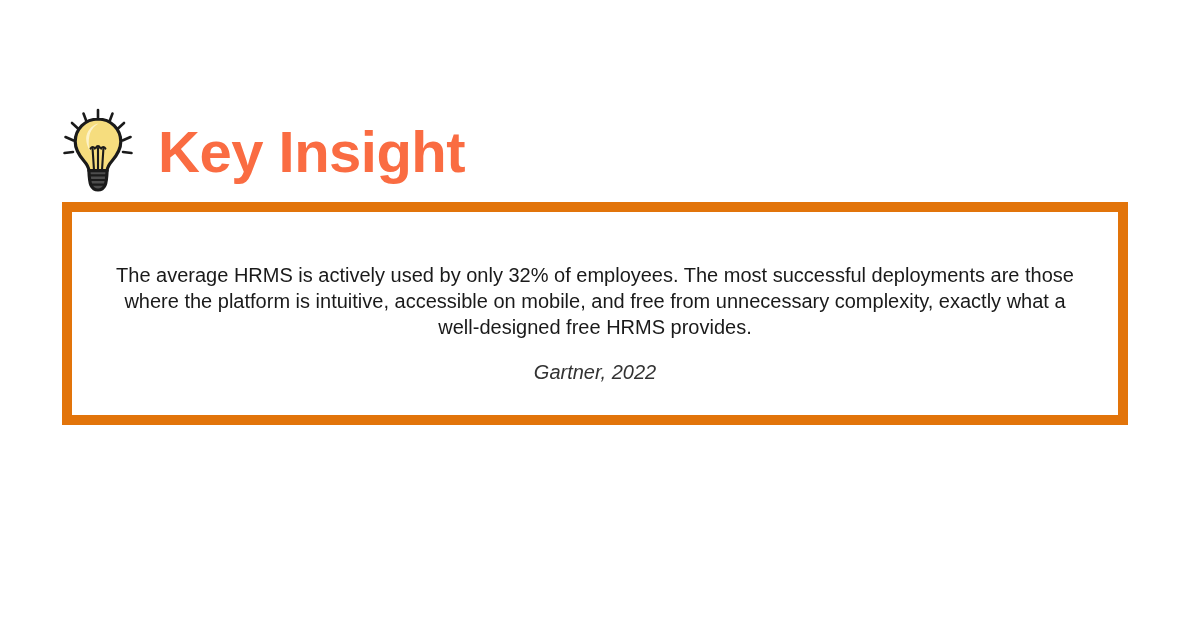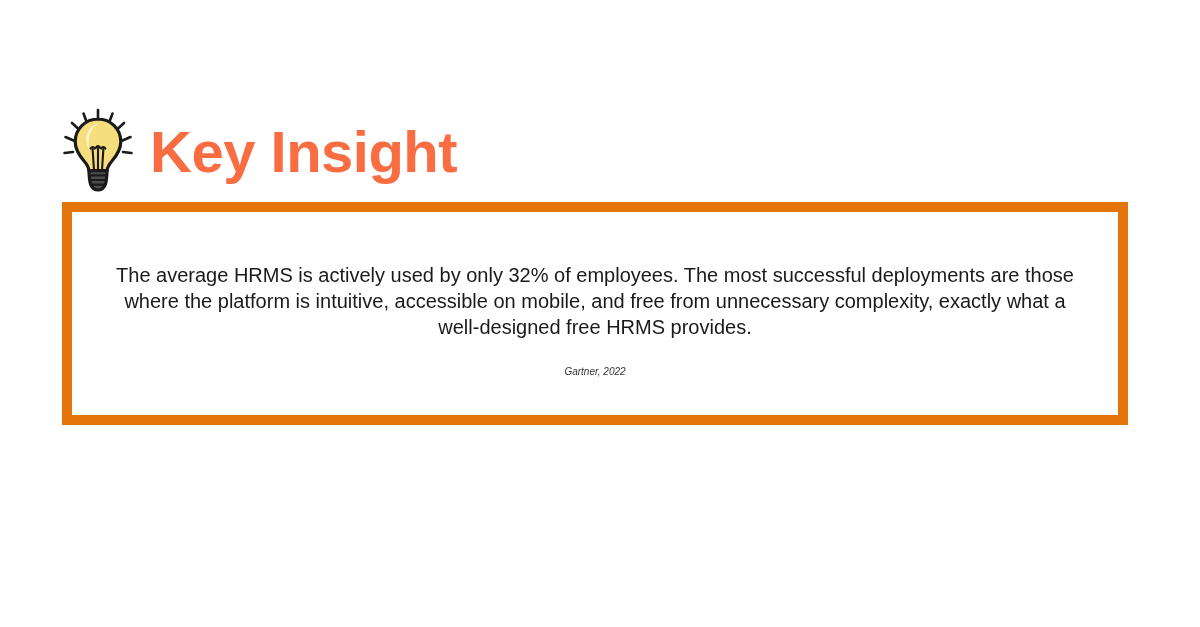--- a/index.html
+++ b/index.html
@@ -22,21 +22,21 @@
     background: #ffffff;
   }
 
   
   .header {
     position: absolute;
     left: 62px;
     top: 104px;
     display: flex;
     align-items: center;
-    gap: 16px;
+    gap: 24px;
     height: 92px;
   }
 
   .bulb-icon {
     width: 72px;
     height: 84px;
     display: block;
     flex: 0 0 auto;
   }
 
@@ -80,21 +80,21 @@
     line-height: 26px;
     color: #1a1a1a;
     margin: 0;
     padding: 0;
     text-align: center;
   }
 
   .callout-source {
     margin: 23px 0 0 0;
     padding: 0;
-    font-size: 10px;
+    font-size: 20px;
     line-height: 18px;
     font-style: italic;
     color: #333333;
   }
 </style>
 </head>
 <body>
 
 <div id="slide">
 

